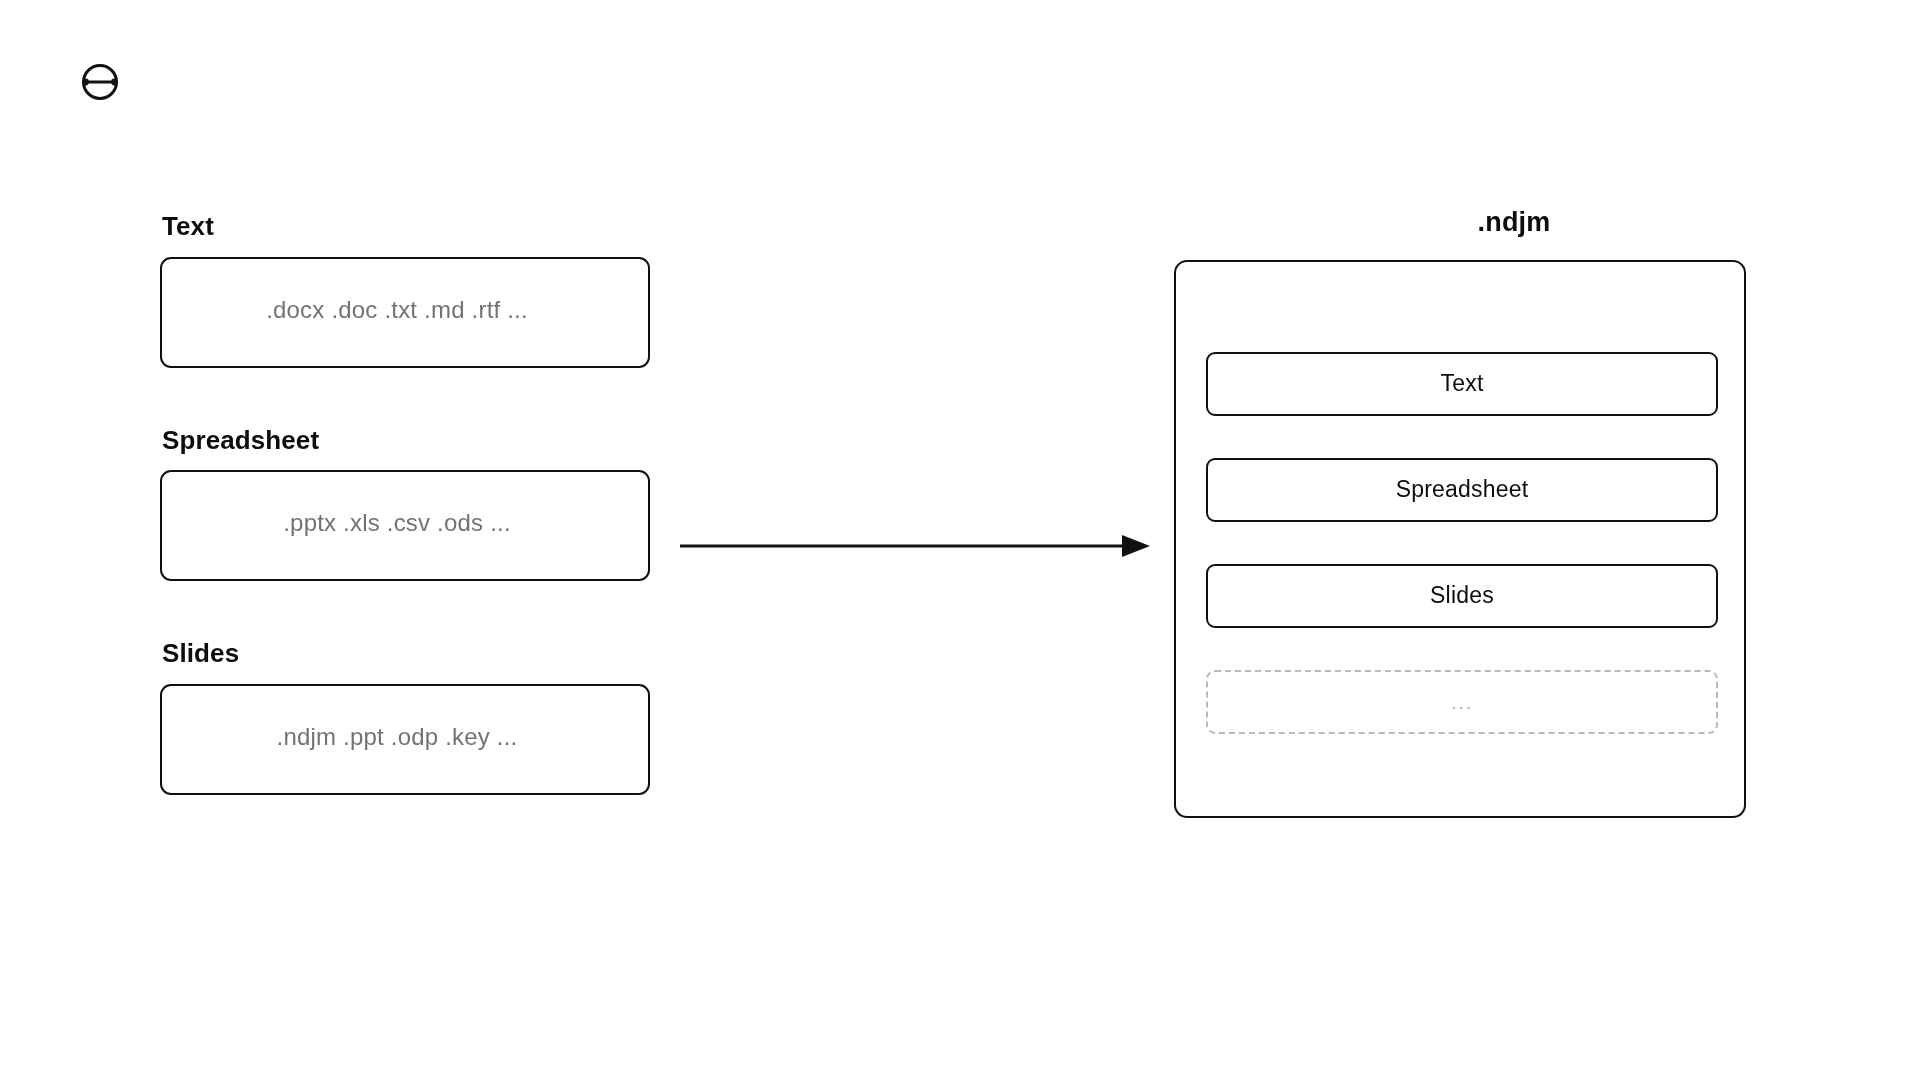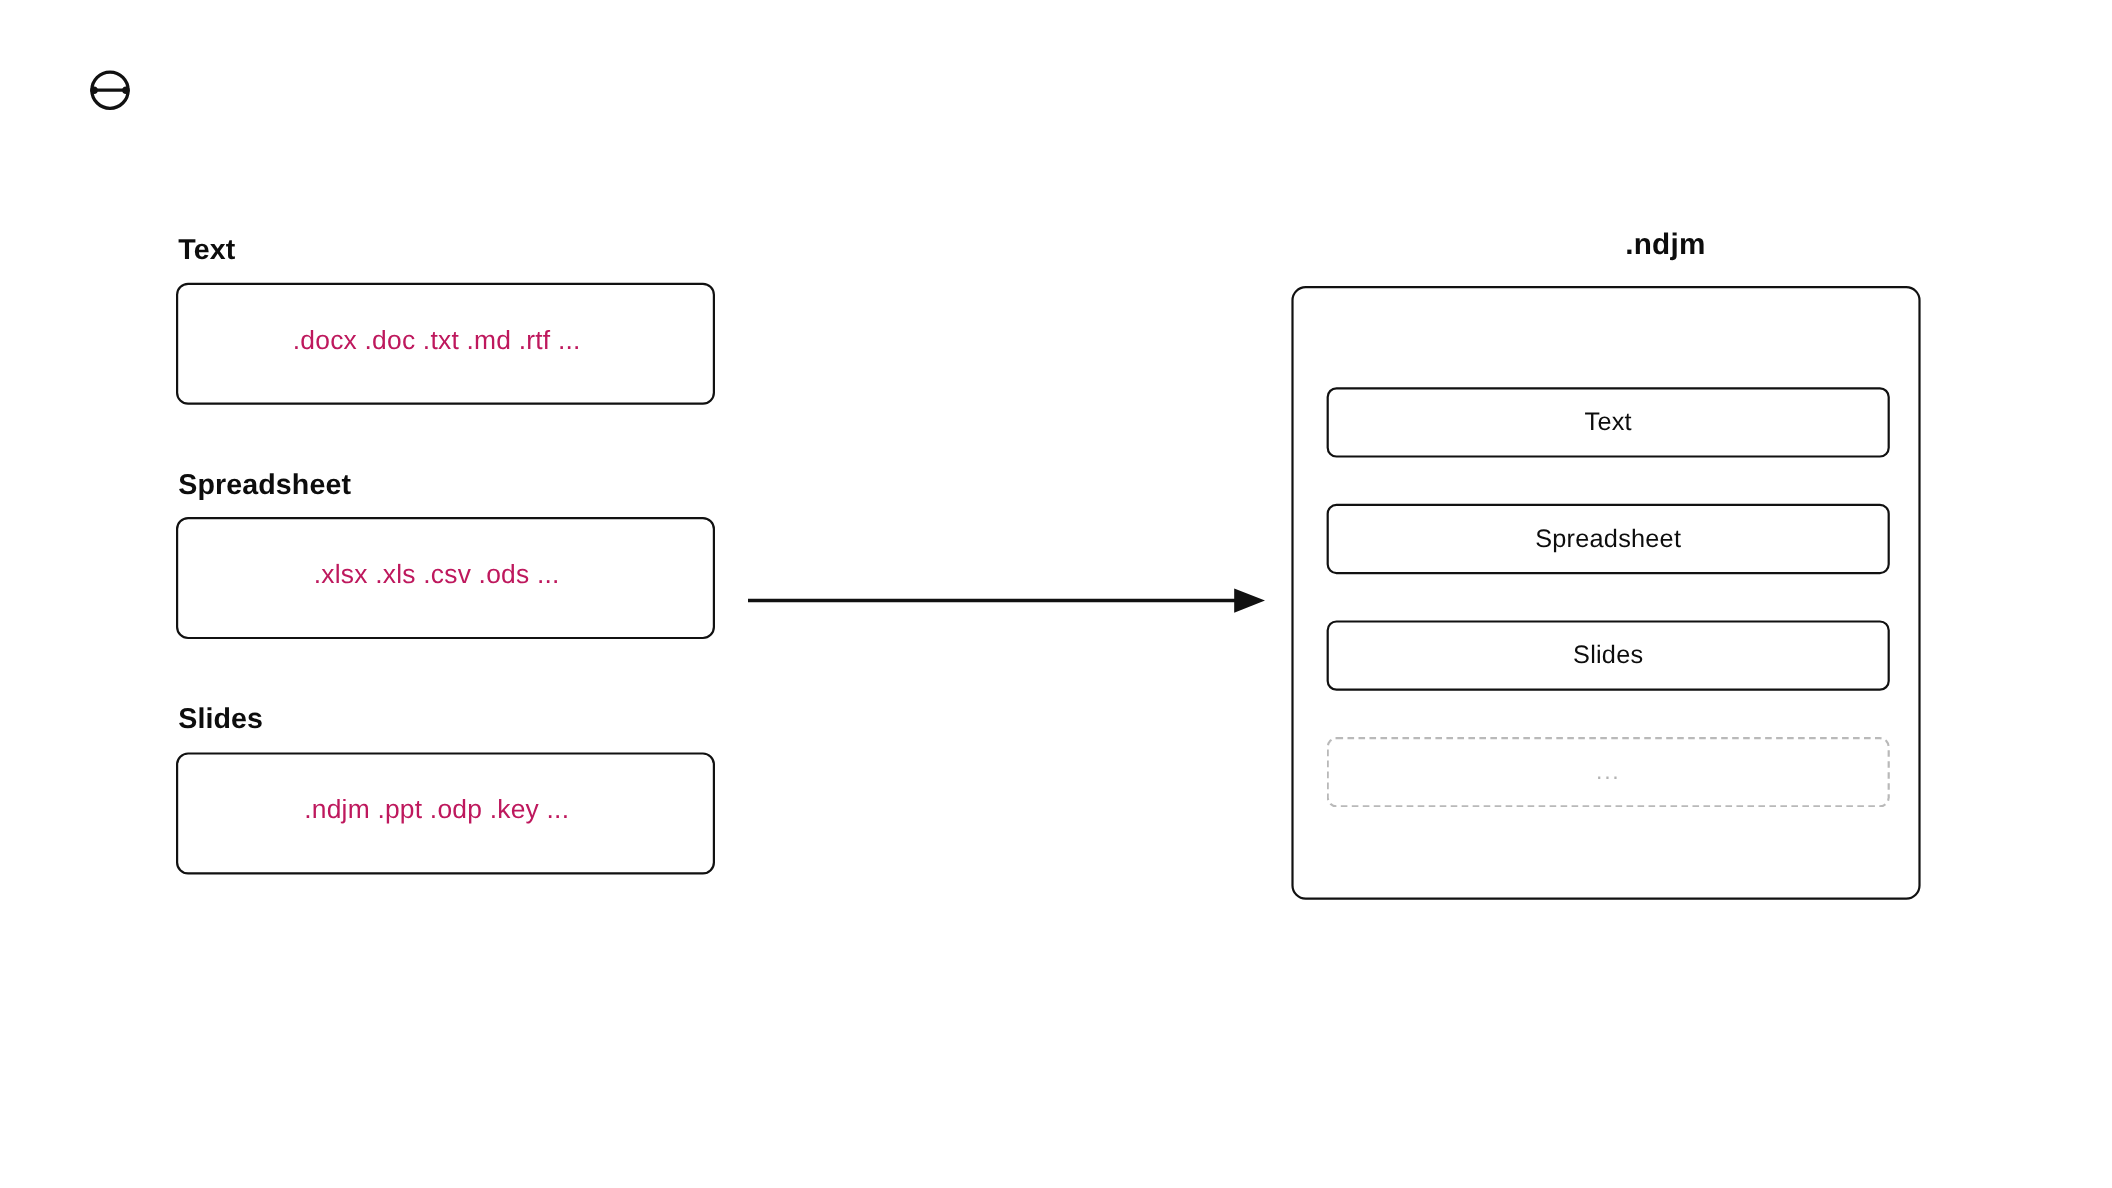--- a/index.html
+++ b/index.html
@@ -57,21 +57,21 @@
     position: relative;
   }
   .ext-box-text {
     position: absolute;
     left: 0;
     right: 16px;
     top: 37px;
     text-align: center;
     font-size: 24px;
     font-weight: 400;
-    color: #be185d;
+    color: #737373;
     letter-spacing: 0.2px;
     white-space: nowrap;
   }
 
   
   #transform-arrow {
     position: absolute;
     left: 680px;
     top: 520px;
     width: 470px;
@@ -148,21 +148,21 @@
   <div class="source-group">
     <div class="group-label">Text</div>
     <div class="ext-box">
       <div class="ext-box-text">.docx .doc .txt .md .rtf ...</div>
     </div>
   </div>
 
   <div class="source-group">
     <div class="group-label">Spreadsheet</div>
     <div class="ext-box">
-      <div class="ext-box-text">.xlsx .xls .csv .ods ...</div>
+      <div class="ext-box-text">.pptx .xls .csv .ods ...</div>
     </div>
   </div>
 
   <div class="source-group">
     <div class="group-label">Slides</div>
     <div class="ext-box">
       <div class="ext-box-text">.ndjm .ppt .odp .key ...</div>
     </div>
   </div>
 

